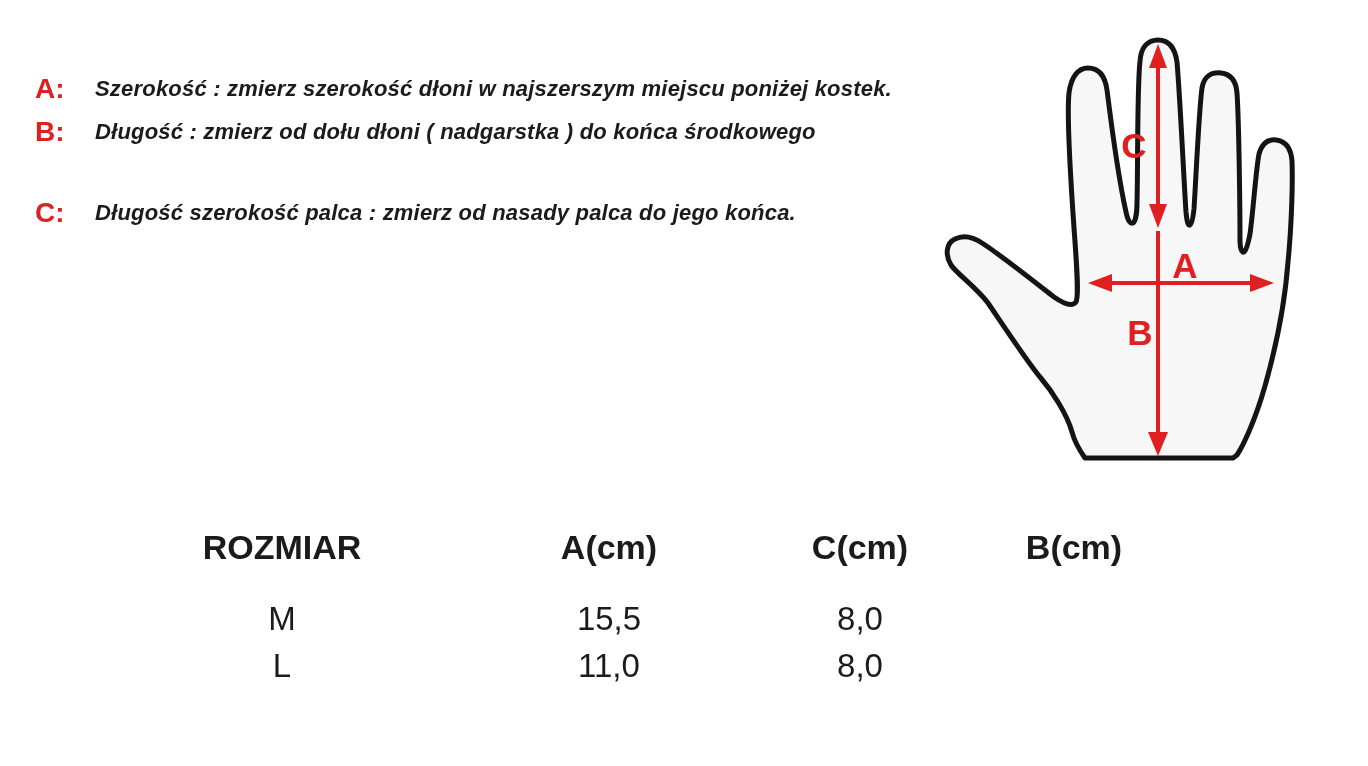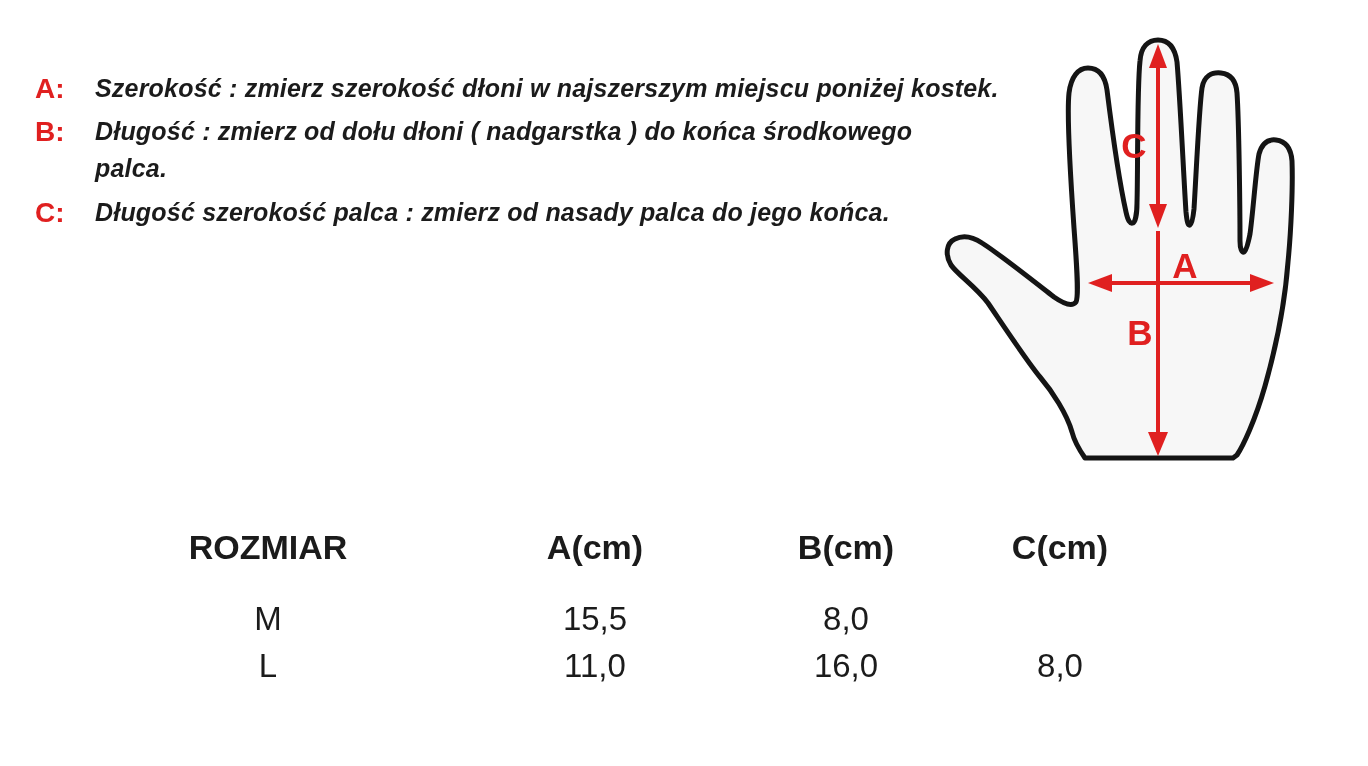--- a/index.html
+++ b/index.html
@@ -34,21 +34,21 @@
     color: var(--accent-red);
     font-style: normal;
   }
   .instr-text {
     position: absolute;
     left: 95px;
     top: 0;
     width: 920px;
     font-style: italic;
     font-weight: 600;
-    font-size: 25px;
+    font-size: 22px;
     line-height: 37px;
     color: var(--text-dark);
     letter-spacing: 0.2px;
   }
   #row-a { top: 70px; }
   #row-b { top: 113px; }
   #row-c { top: 194px; }
 
   
   .hand-svg { position: absolute; left: 930px; top: 0; }
@@ -64,21 +64,21 @@
   .diagram-label {
     fill: var(--accent-red);
     font-family: "Liberation Sans", sans-serif;
     font-weight: 700;
     font-size: 35px;
   }
 
   
   .size-table {
     position: absolute;
-    left: 118px;
+    left: 132px;
     top: 524px;
     width: 1082px;
   }
   .tbl-row {
     display: grid;
     grid-template-columns: 300px 354px 148px 280px;
   }
   .tbl-cell { text-align: center; }
   .tbl-header .tbl-cell {
     font-weight: 700;
@@ -103,21 +103,20 @@
       <span class="instr-key">A:</span>
       <div class="instr-text">
         <div>Szerokość : zmierz szerokość dłoni w najszerszym miejscu poniżej kostek.</div>
       </div>
     </div>
 
     <div class="instr-row" id="row-b">
       <span class="instr-key">B:</span>
       <div class="instr-text">
         <div>Długość : zmierz od dołu dłoni ( nadgarstka ) do końca środkowego</div>
-        <div>palca.</div>
       </div>
     </div>
 
     <div class="instr-row" id="row-c">
       <span class="instr-key">C:</span>
       <div class="instr-text">
         <div>Długość szerokość palca : zmierz od nasady palca do jego końca.</div>
       </div>
     </div>
 
@@ -183,33 +182,32 @@
     <text class="diagram-label" x="1134" y="158" text-anchor="middle">C</text>
     <text class="diagram-label" x="1185" y="278" text-anchor="middle">A</text>
     <text class="diagram-label" x="1140" y="345" text-anchor="middle">B</text>
   </svg>
 
   <section class="size-table">
 
     <div class="tbl-row tbl-header">
       <div class="tbl-cell">ROZMIAR</div>
       <div class="tbl-cell">A(cm)</div>
+      <div class="tbl-cell">C(cm)</div>
       <div class="tbl-cell">B(cm)</div>
-      <div class="tbl-cell">C(cm)</div>
     </div>
 
     <div class="tbl-body">
       <div class="tbl-row">
         <div class="tbl-cell">M</div>
         <div class="tbl-cell">15,5</div>
         <div class="tbl-cell">8,0</div>
       </div>
       <div class="tbl-row">
         <div class="tbl-cell">L</div>
         <div class="tbl-cell">11,0</div>
-        <div class="tbl-cell">16,0</div>
         <div class="tbl-cell">8,0</div>
       </div>
     </div>
 
   </section>
 
 </div>
 
 </body></html>

